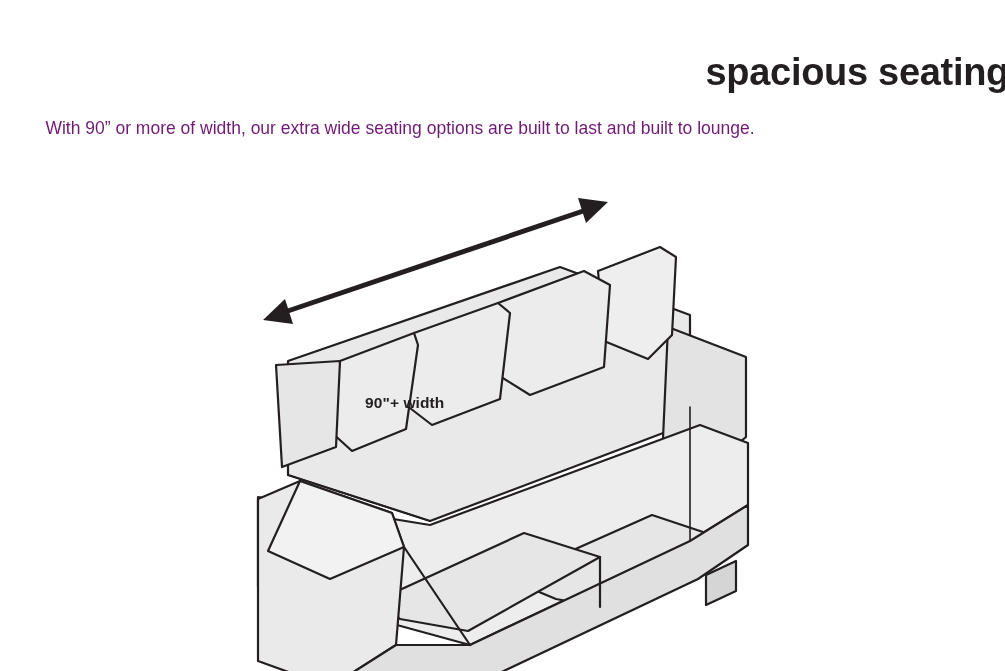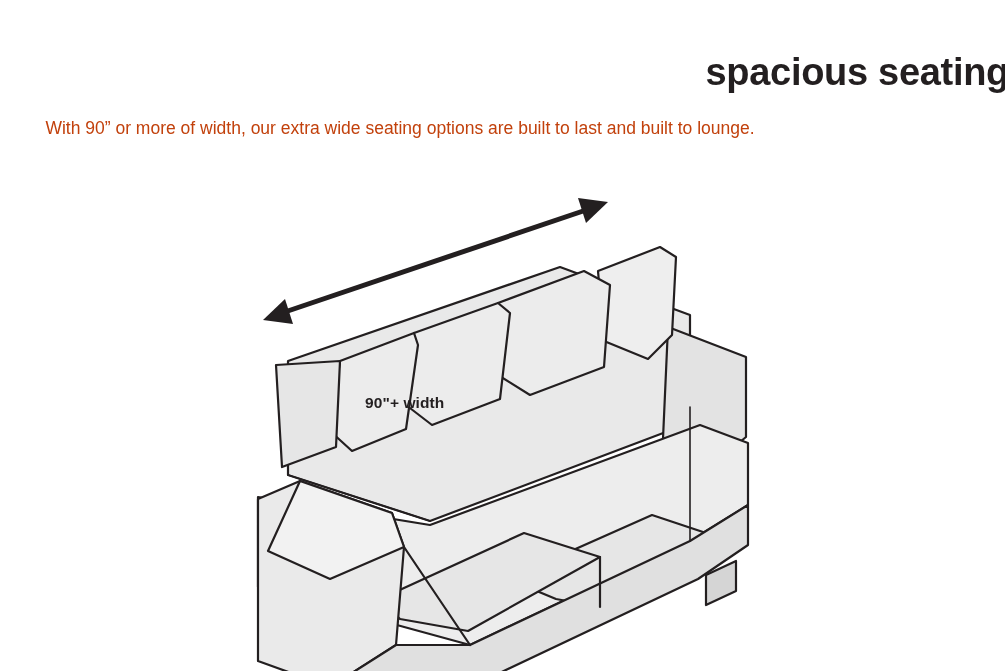--- a/index.html
+++ b/index.html
@@ -34,21 +34,21 @@
     line-height: 1.1;
   }
   .subcopy {
     position: absolute;
     top: 116px;
     left: 0;
     width: 800px;
     text-align: center;
     font-size: 17.5px;
     line-height: 1.45;
-    color: #c2410c;
+    color: #701a75;
   }
   .subcopy .line {
     display: block;
   }
   .illustration {
     position: absolute;
     top: 175px;
     left: 0;
     width: 1005px;
     height: 496px;

